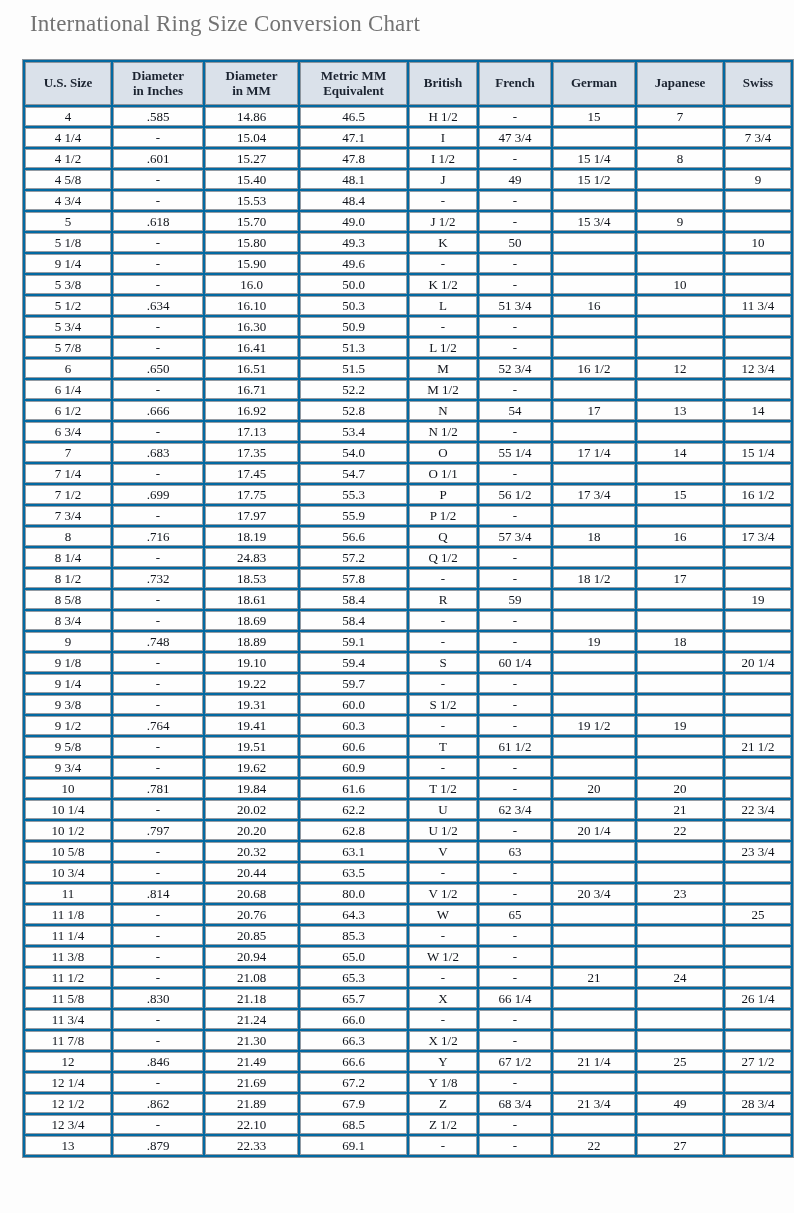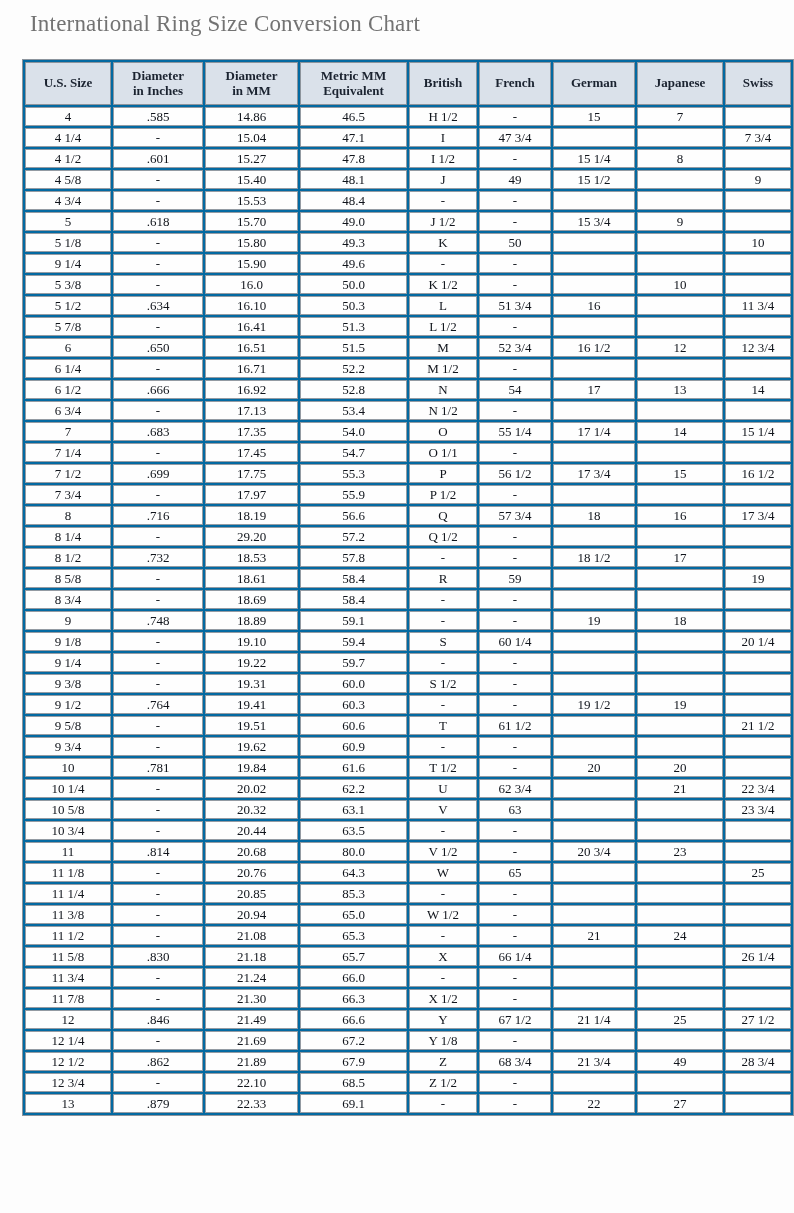--- a/index.html
+++ b/index.html
@@ -206,20 +206,31 @@
           <td>.634</td>
           <td>16.10</td>
           <td>50.3</td>
           <td>L</td>
           <td>51 3/4</td>
           <td>16</td>
           <td></td>
           <td>11 3/4</td>
         </tr>
         <tr>
+          <td>5 3/4</td>
+          <td>-</td>
+          <td>16.30</td>
+          <td>50.9</td>
+          <td>-</td>
+          <td>-</td>
+          <td></td>
+          <td></td>
+          <td></td>
+        </tr>
+        <tr>
           <td>5 7/8</td>
           <td>-</td>
           <td>16.41</td>
           <td>51.3</td>
           <td>L 1/2</td>
           <td>-</td>
           <td></td>
           <td></td>
           <td></td>
         </tr>
@@ -318,21 +329,21 @@
           <td>56.6</td>
           <td>Q</td>
           <td>57 3/4</td>
           <td>18</td>
           <td>16</td>
           <td>17 3/4</td>
         </tr>
         <tr>
           <td>8 1/4</td>
           <td>-</td>
-          <td>29.20</td>
+          <td>24.83</td>
           <td>57.2</td>
           <td>Q 1/2</td>
           <td>-</td>
           <td></td>
           <td></td>
           <td></td>
         </tr>
         <tr>
           <td>8 1/2</td>
           <td>.732</td>
@@ -457,20 +468,31 @@
         <tr>
           <td>10 1/4</td>
           <td>-</td>
           <td>20.02</td>
           <td>62.2</td>
           <td>U</td>
           <td>62 3/4</td>
           <td></td>
           <td>21</td>
           <td>22 3/4</td>
+        </tr>
+        <tr>
+          <td>10 1/2</td>
+          <td>.797</td>
+          <td>20.20</td>
+          <td>62.8</td>
+          <td>U 1/2</td>
+          <td>-</td>
+          <td>20 1/4</td>
+          <td>22</td>
+          <td></td>
         </tr>
         <tr>
           <td>10 5/8</td>
           <td>-</td>
           <td>20.32</td>
           <td>63.1</td>
           <td>V</td>
           <td>63</td>
           <td></td>
           <td></td>

